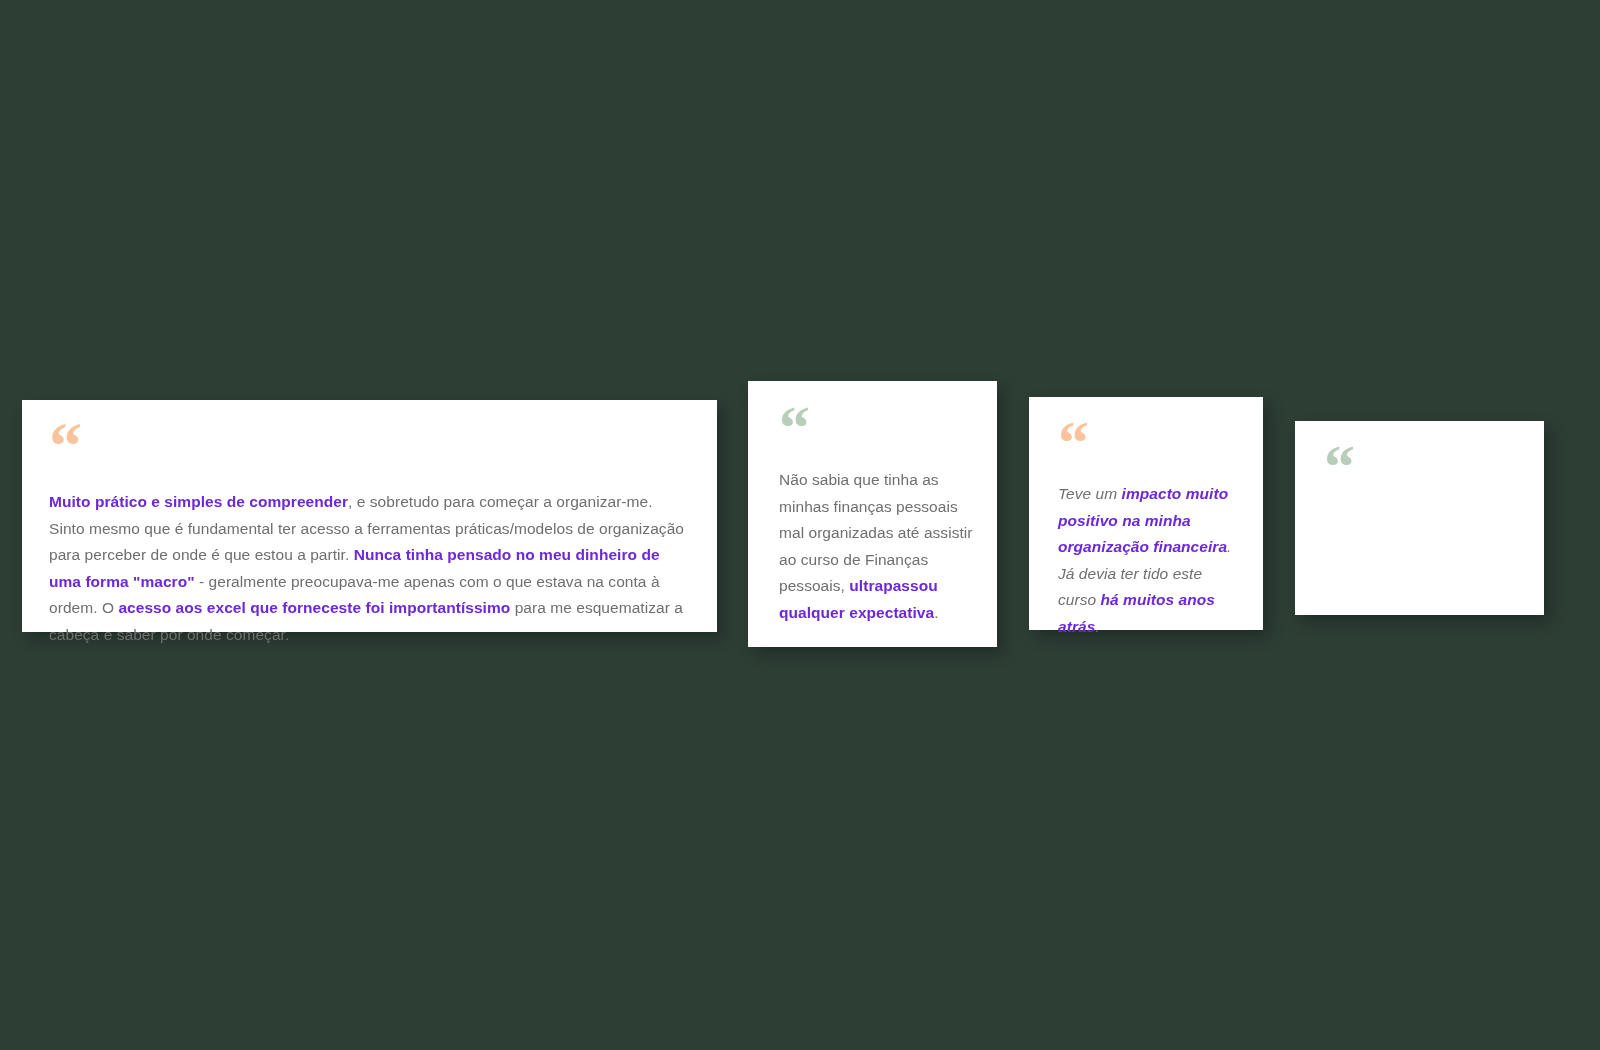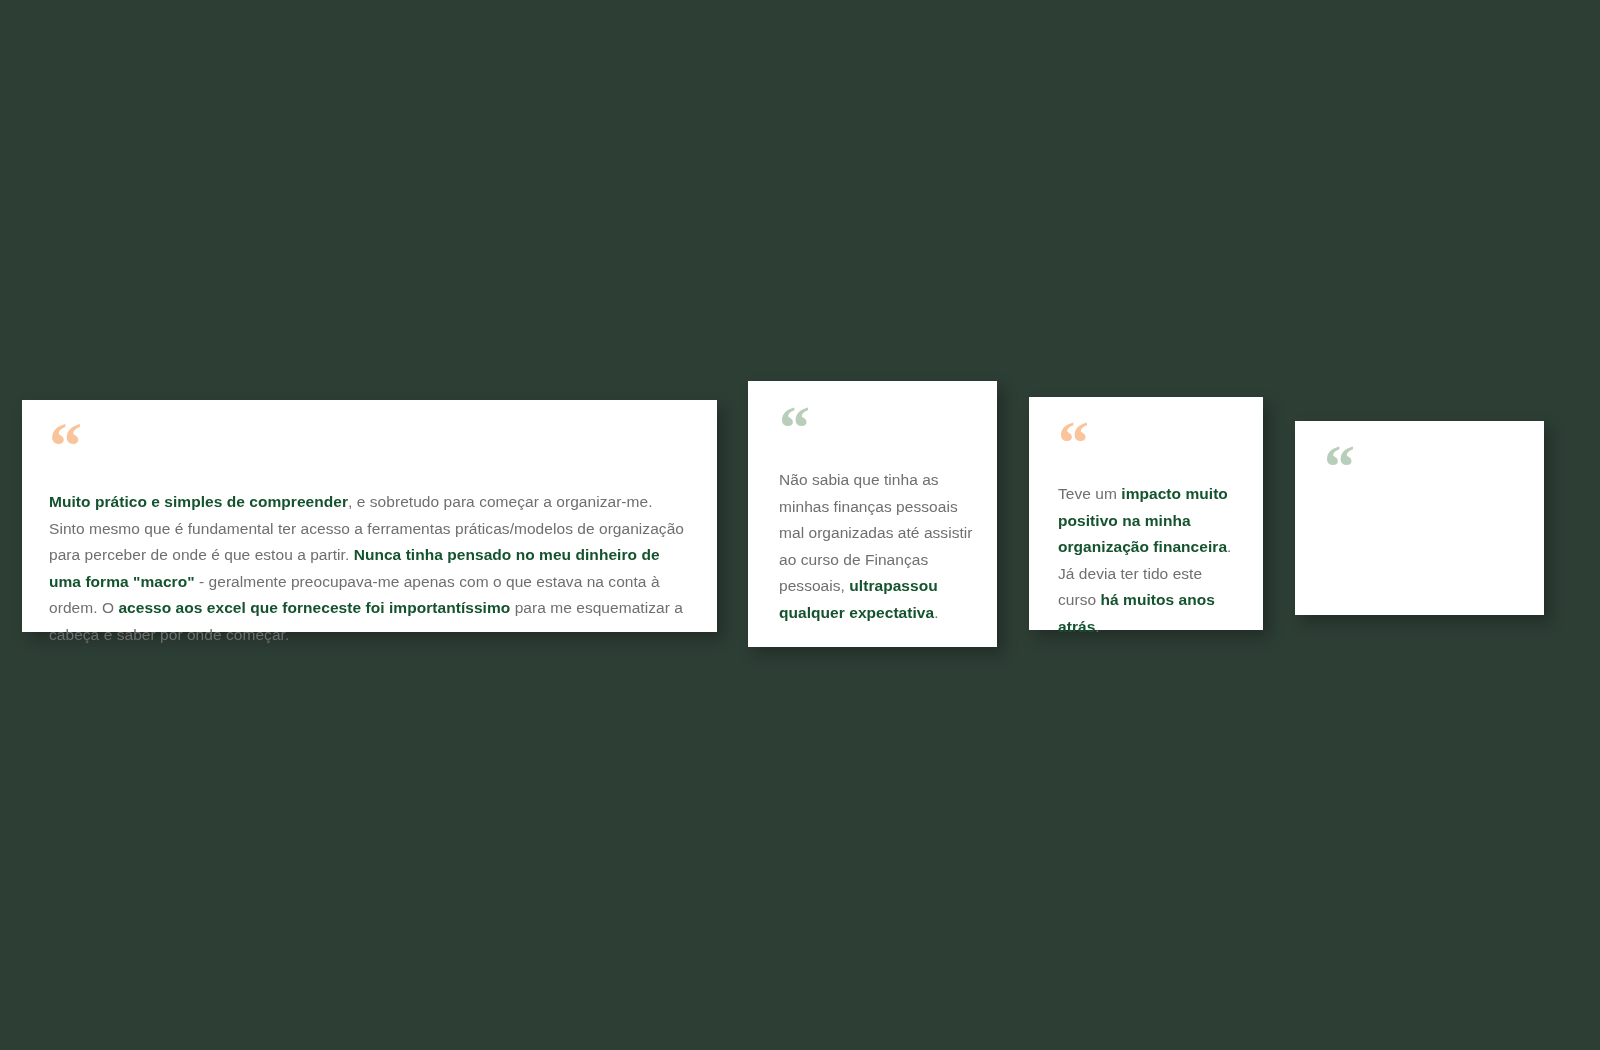--- a/index.html
+++ b/index.html
@@ -44,21 +44,21 @@
   .quote-mark.sage  { color: #b9ceba; }
 
   .quote-text {
     color: #6f6f6f;
     font-size: 15.5px;
     line-height: 26.5px;
     letter-spacing: 0.05px;
   }
 
   .quote-text b {
-    color: #14532d;
+    color: #6d28d9;
     font-weight: 700;
   }
 
   
   #card-1 {
     left: 22px;
     top: 400px;
     width: 695px;
     height: 232px;
     padding: 26px 26px 26px 27px;
@@ -79,21 +79,21 @@
 
   
   #card-3 {
     left: 1029px;
     top: 397px;
     width: 234px;
     height: 233px;
     padding: 26px 20px 26px 29px;
   }
   #card-3 .quote-mark { font-size: 62px; margin-bottom: 20px; }
-  #card-3 .quote-text { line-height: 26.5px; }
+  #card-3 .quote-text { line-height: 26.5px; font-style: italic; }
 
   
   #card-4 {
     left: 1295px;
     top: 421px;
     width: 249px;
     height: 194px;
     padding: 26px 20px 26px 29px;
   }
   #card-4 .quote-mark { font-size: 62px; margin-bottom: 20px; }

